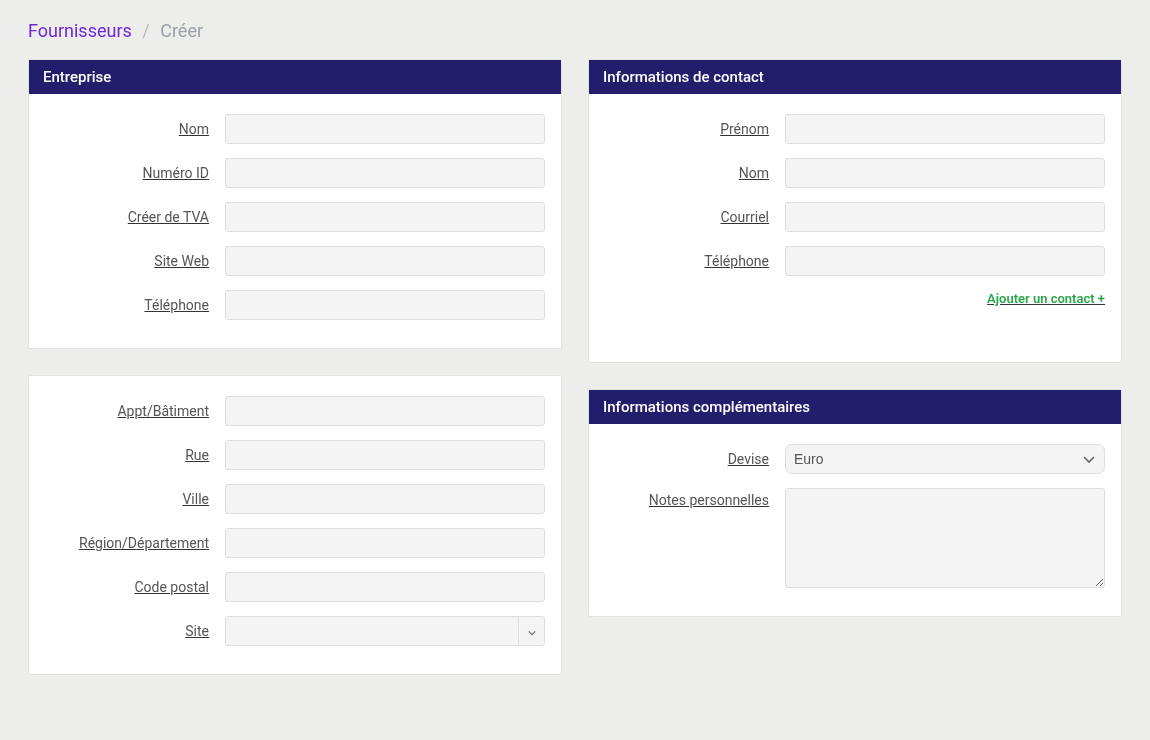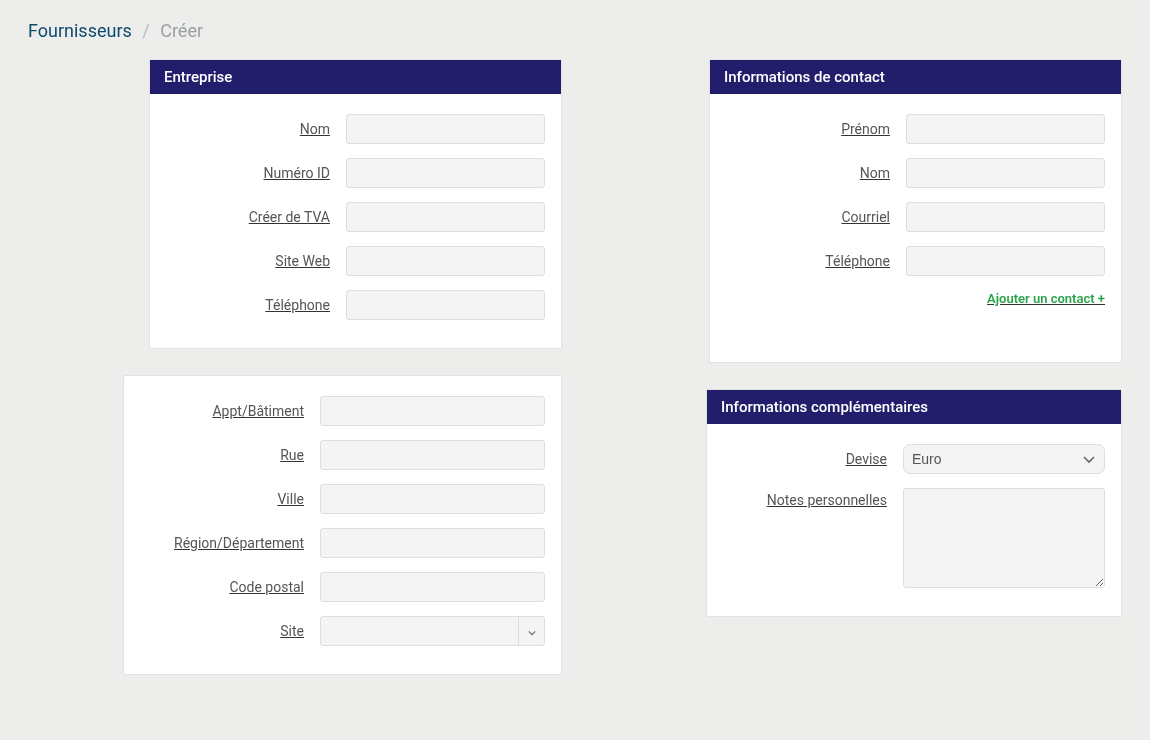--- a/index.html
+++ b/index.html
@@ -8,29 +8,29 @@
     background: #ededeb;
     color: #333;
     font-size: 14px;
     padding: 20px 28px;
   }
   .breadcrumb {
     font-size: 18px;
     margin-bottom: 18px;
     color: #9aa0a6;
   }
-  .breadcrumb .bc-link { color: #0c4a6e; }
+  .breadcrumb .bc-link { color: #6d28d9; }
   .breadcrumb .sep { margin: 0 6px; color: #b8bdc2; }
   .breadcrumb .current { color: #9aa0a6; }
 
   .panels {
     display: flex;
     gap: 26px;
   }
-  .col { flex: 1; display: flex; flex-direction: column; gap: 26px; align-items: flex-end; }
+  .col { flex: 1; display: flex; flex-direction: column; gap: 26px; }
 
   .panel {
     background: #fff;
     border: 1px solid #e2e2e2;
     border-radius: 2px;
   }
   .panel-header {
     background: #221e6b;
     color: #fff;
     padding: 8px 14px;

